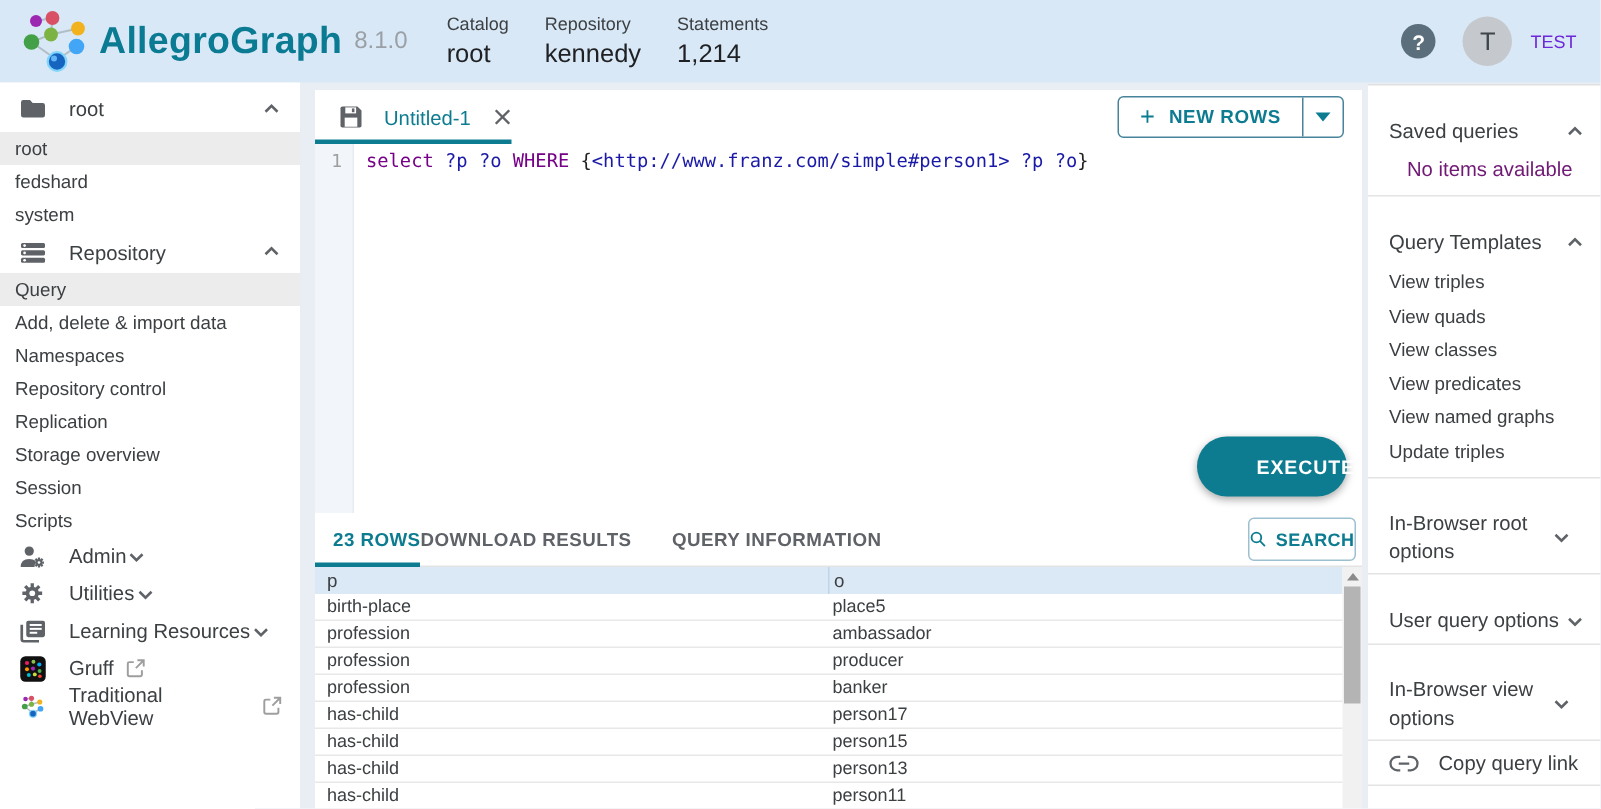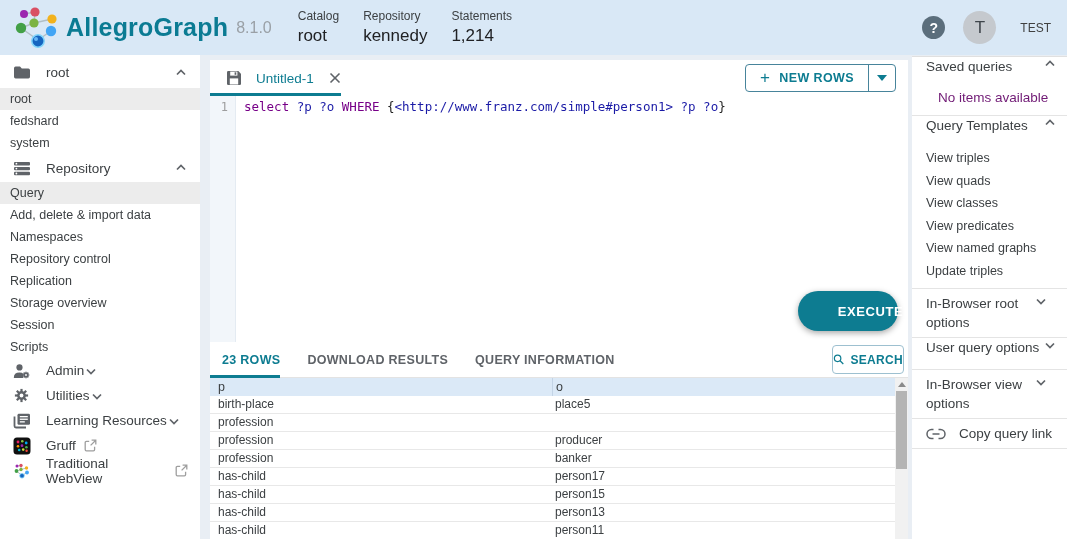--- a/index.html
+++ b/index.html
@@ -10,21 +10,21 @@
   .hdr { position:absolute; left:0; top:0; width:1067px; height:55px; background:#d9e8f6; display:flex; align-items:center; }
   .logo-wrap { margin-left:12px; display:flex; align-items:center; }
   .app-name { font-size:25px; font-weight:bold; color:#0b7b93; margin-left:6px; letter-spacing:.2px; }
   .version { font-size:16px; color:#9aa0a6; margin-left:8px; }
   .stat-col { margin-left:24px; display:flex; flex-direction:column; }
   .stat-col .lab { font-size:12px; color:#3c4043; }
   .stat-col .val { font-size:17px; color:#202124; margin-top:3px; }
   .hdr-right { margin-left:auto; display:flex; align-items:center; }
   .help-btn { width:23px; height:23px; border-radius:50%; background:#5b6e7c; color:#fff; font-size:14px; font-weight:bold; display:flex; align-items:center; justify-content:center; cursor:pointer; }
   .avatar { width:33px; height:33px; border-radius:50%; background:#c5c9ce; color:#3f454b; font-size:17px; display:flex; align-items:center; justify-content:center; margin-left:18px; cursor:pointer; }
-  .uname { font-size:12px; color:#404040; margin:0 16px 0 24px; }
+  .uname { font-size:12px; color:#6d28d9; margin:0 16px 0 12px; }
 
   
   .lsb { position:absolute; left:0; top:55px; width:200px; height:484px; background:#fff; padding-top:2px; }
   .sec-row { height:28px; display:flex; align-items:center; padding:0 12px 0 13px; font-size:13.5px; cursor:pointer; }
   .sec-row.tall { height:31px; }
   .sec-row .ico { width:19px; margin-right:14px; display:flex; align-items:center; }
   .sec-row .lbl { flex:1; }
   .sub { height:22px; line-height:22px; padding-left:10px; font-size:12.5px; cursor:pointer; }
   .sub.selected { background:#ececec; }
   .app-row { height:25px; display:flex; align-items:center; padding:0 12px 0 13px; font-size:13.5px; cursor:pointer; }
@@ -49,41 +49,41 @@
   .tk-kw { color:#770088; }
   .tk-var { color:#1a1aa6; }
   .tk-uri { color:#1a1aa6; }
 
   .execute { position:absolute; right:10px; top:231px; width:100px; height:40px; border-radius:20px; background:#0d7c91; color:#fff; display:flex; align-items:center; justify-content:center; font-size:13px; font-weight:bold; letter-spacing:.6px; box-shadow:0 2px 6px rgba(0,0,0,.35); cursor:pointer;gap:36px; }
   .execute svg { margin-right:9px; }
 
   .res-tabs { position:absolute; left:0; top:282px; width:100%; height:36px; display:flex; align-items:center; border-bottom:1px solid #e3e3e3; }
   .rtab { font-size:12.5px; font-weight:bold; letter-spacing:.3px; color:#5f6368; cursor:pointer; }
   .rtab.active { color:#0d7c91; }
-  .rt1 { margin-left:12px; } .rt2 { margin-left:27px; } .rt3 { margin-left:27px; }
+  .rt1 { margin-left:12px; } .rt2 { } .rt3 { margin-left:27px; }
   .rtab-underline { position:absolute; left:0; top:33px; width:70px; height:3px; background:#0d7c91; }
   .search-btn { position:absolute; right:4px; top:3px; width:72px; height:29px; border:1px solid #9dc0d0; border-radius:4px; background:#fff; color:#0d7c91; font-size:12px; font-weight:bold; letter-spacing:.3px; display:flex; align-items:center; justify-content:center; cursor:pointer; }
   .search-btn svg { margin-right:6px; }
 
   .rtable { position:absolute; left:0; top:318px; right:13px; }
   .thead { height:18px; background:#dbe9f7; display:flex; font-size:12.5px; color:#3c4043; }
   .thead .c1 { width:342px; padding-left:8px; line-height:18px; }
   .thead .c2 { flex:1; padding-left:3px; line-height:18px; border-left:1px solid #c3d4e6; }
   .trow { height:18px; display:flex; font-size:12px; color:#3c4043; border-bottom:1px solid #e8e8e8; background:#fff; }
   .trow .c1 { width:342px; padding-left:8px; line-height:17px; }
   .trow .c2 { flex:1; padding-left:3px; line-height:17px; }
 
   .vscroll { position:absolute; right:0; top:318px; width:13px; height:161px; background:#f1f1f1; }
   .vs-up { height:13px; display:flex; align-items:center; justify-content:center; cursor:pointer; }
   .vs-up .tri { width:0; height:0; border-left:4px solid transparent; border-right:4px solid transparent; border-bottom:5px solid #8a8a8a; }
   .vs-thumb { position:absolute; left:1px; right:1px; top:13px; height:78px; background:#b4b4b4; cursor:grab; }
 
   
   .rsb { position:absolute; left:912px; top:56px; width:155px; height:483px; background:#fff; border-top:1px solid #e0e0e0; }
-  .rsec { display:flex; padding:0 10px 0 14px; font-size:13.5px; min-height:31px; cursor:pointer; }
+  .rsec { display:flex; align-items:center; padding:0 10px 0 14px; font-size:13.5px; min-height:31px; cursor:pointer;margin-top:15px; }
   .rsec .lbl { flex:1; line-height:19px; }
   .rsec.two { padding-top:5px; padding-bottom:5px; }
   .rempty { padding:2px 0 10px 26px; font-size:13.5px; color:#701a75; }
   .rtpl { height:22.5px; line-height:22.5px; padding-left:14px; font-size:12.5px; cursor:pointer; }
   .rtpl-last { margin-bottom:6px; }
   .rdiv { border-top:1px solid #e4e4e4; }
   .copy-link { display:flex; align-items:center; padding:7px 0 7px 14px; font-size:13.5px; cursor:pointer; }
   .copy-link svg { margin-right:13px; }
 </style>
 </head>
@@ -339,20 +339,21 @@
       <div class="thead">
         <div class="c1">p</div>
         <div class="c2">o</div>
       </div>
       <div class="trow">
         <div class="c1">birth-place</div>
         <div class="c2">place5</div>
       </div>
       <div class="trow">
         <div class="c1">profession</div>
+        <div class="c2">ambassador</div>
       </div>
       <div class="trow">
         <div class="c1">profession</div>
         <div class="c2">producer</div>
       </div>
       <div class="trow">
         <div class="c1">profession</div>
         <div class="c2">banker</div>
       </div>
       <div class="trow">

